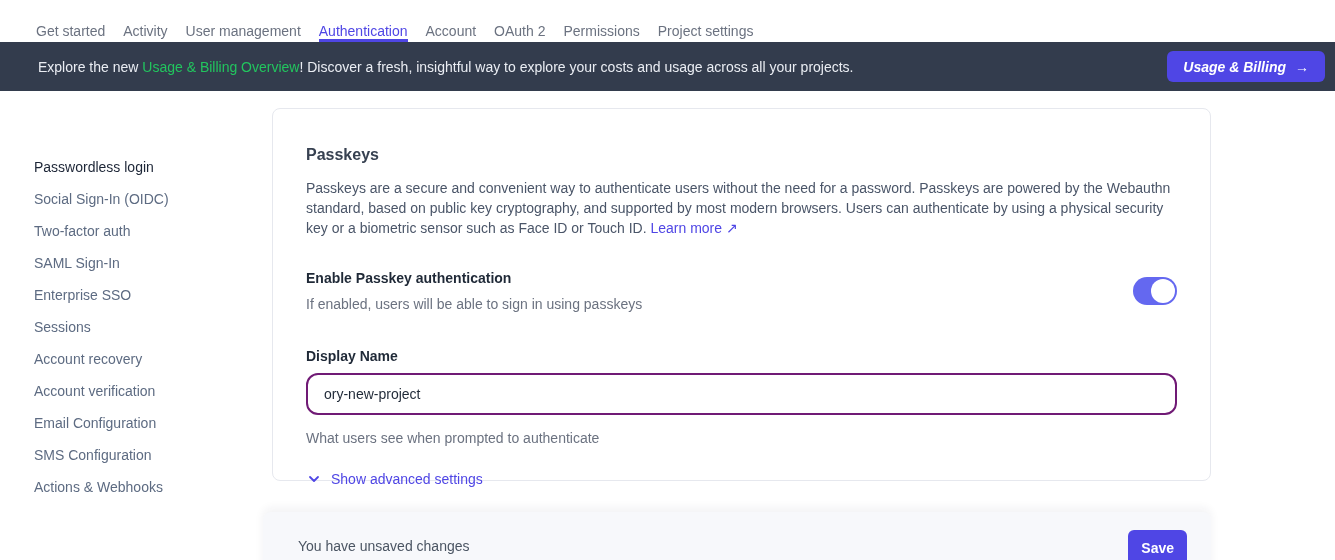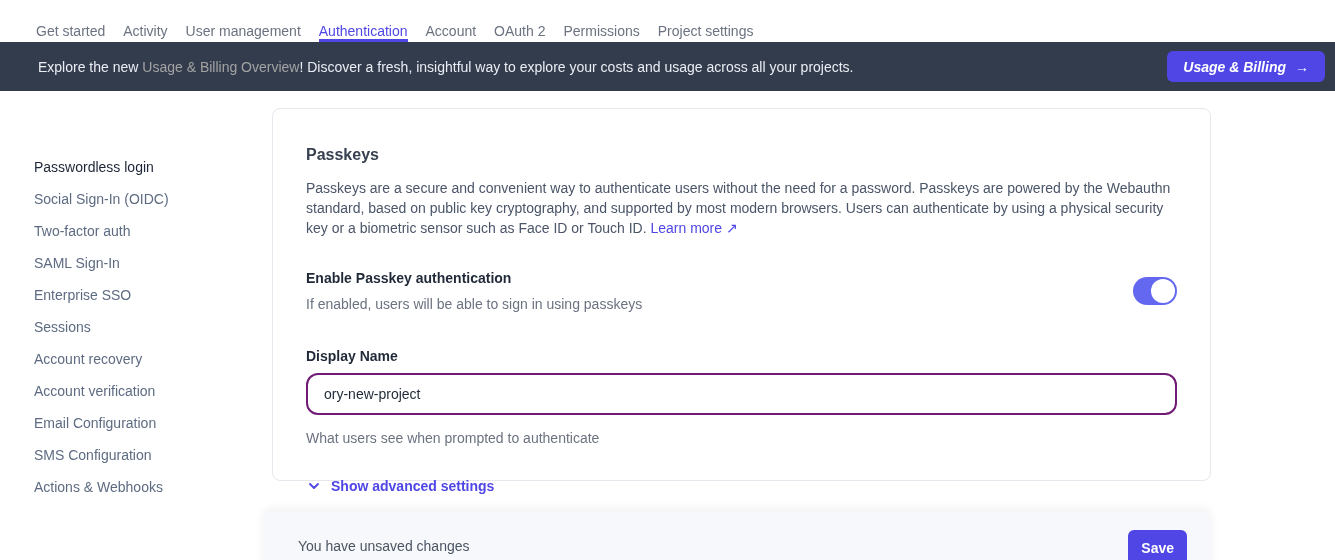--- a/index.html
+++ b/index.html
@@ -11,21 +11,21 @@
   .topnav { position:absolute; left:0; top:0; width:100%; height:42px;
     background:#ffffff; display:flex; align-items:flex-end; gap:18px; padding-left:36px; }
   .tab { display:flex; align-items:center; font-size:14px; color:#6B7280;
     border-bottom:3px solid transparent; padding-top:3px; cursor:pointer; white-space:nowrap; }
   .tab.active { color:#4F46E5; border-bottom-color:#4F46E5; }
 
   
   .banner { position:absolute; left:0; top:42px; width:100%; height:49px;
     background:#333C4D; display:flex; align-items:center; padding:0 10px 0 38px;
     color:#EAEDF3; font-size:14px; font-weight:500; }
-  .banner a { color:#a3a3a3; text-decoration:none; cursor:pointer;margin-top:29px; }
+  .banner a { color:#22c55e; text-decoration:none; cursor:pointer;margin-top:29px; }
   .banner-btn { margin-left:auto; height:31px; display:flex; align-items:center; gap:9px;
     background:#4F46E5; color:#ffffff; border:none; border-radius:6px;
     font-family:inherit; font-size:14px; font-weight:700; padding:0 16px; cursor:pointer;font-style:italic; }
 
   
   .sidebar { position:absolute; left:34px; top:151px; width:210px; display:flex; flex-direction:column; }
   .side-item { height:32px; display:flex; align-items:center; font-size:14px;
     color:#5D6B82; cursor:pointer; white-space:nowrap; }
   .side-item.active { color:#1C2536; font-weight:500; }
 
@@ -45,22 +45,22 @@
     position:relative; cursor:pointer; flex:0 0 auto; }
   .toggle .knob { position:absolute; right:2px; top:2px; width:24px; height:24px;
     border-radius:50%; background:#ffffff; }
 
   .field-label { margin-top:32px; font-size:14px; font-weight:700; color:#1F2937; line-height:20px; }
   .text-input { margin-top:7px; width:100%; height:42px; border:2px solid #701a75;
     border-radius:12px; padding:0 16px; font-family:inherit; font-size:14px; color:#1F2937;
     outline:none; background:#ffffff; }
   .helper { margin-top:13px; font-size:14px; color:#6B7280; line-height:20px; }
 
-  .advanced { margin-top:30px; display:flex; align-items:center; gap:9px;
-    color:#4F46E5; font-size:14px; cursor:pointer;font-weight:bold; }
+  .advanced { margin-top:23px; display:flex; align-items:center; gap:9px;
+    color:#4F46E5; font-size:14px; cursor:pointer; }
   .advanced svg { display:block; }
 
   
   .footer { position:absolute; left:263px; top:512px; width:948px; height:66px;
     background:#F7F8FB; border-radius:8px 8px 0 0; box-shadow:0 -4px 10px rgba(30,40,60,0.06);
     display:flex; align-items:flex-start; padding:24px 24px 0 35px; }
   .footer-status { font-size:14px; color:#4B5563; line-height:20px; }
   .save-btn { margin-left:auto; margin-top:-6px; height:36px; padding:0 13px;
     background:#4F46E5; color:#ffffff; border:none; border-radius:6px;
     font-family:inherit; font-size:14px; font-weight:700; cursor:pointer; }

